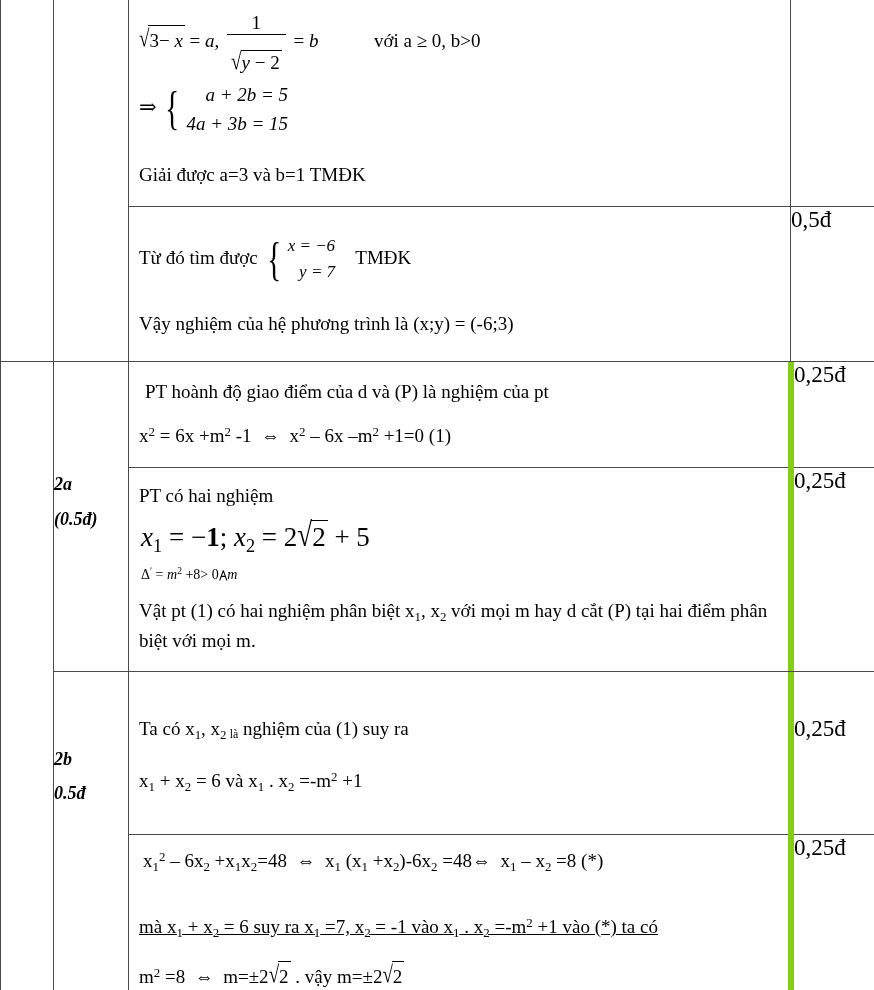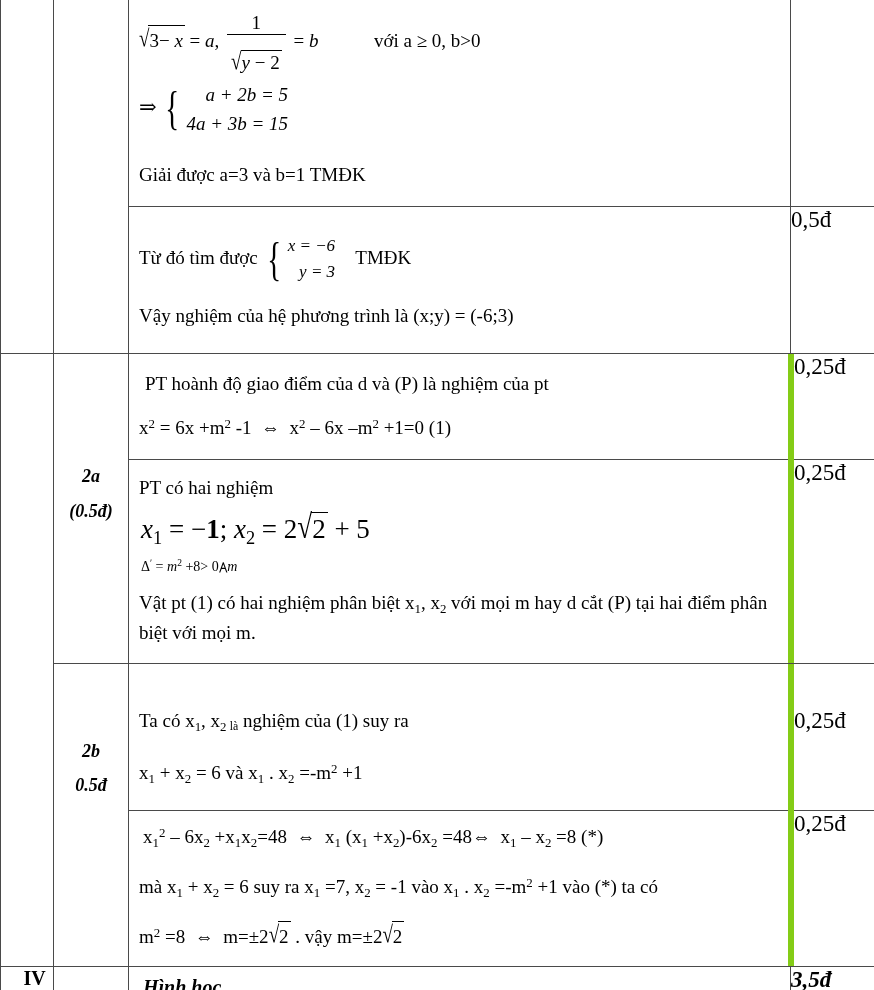--- a/index.html
+++ b/index.html
@@ -59,21 +59,21 @@
   .score-bold {
     font-weight: bold;
     font-style: italic;
   }
 
   .numlabel {
     font-weight: bold;
     font-style: italic;
     font-size: 18px;
     line-height: 1.9;
-    text-align: center;
+    text-align: left;
   }
 
   
   .sub {
     width: 100%;
     border-collapse: collapse;
     table-layout: fixed;
   }
   .sub > tbody > tr > td {
     border: none;
@@ -235,27 +235,27 @@
 
       <tr>
         <td class="col-body">
           <div class="cell-pad" style="padding-top:12px;padding-bottom:14px;">
             <div class="line" style="margin-top:14px;">
               <span>Từ đó tìm được</span>
               <span class="sys">
                 <span class="brace">{</span>
                 <span class="rows" style="font-size:17px;">
                   <div class="ital">x = −6</div>
-                  <div class="ital">y = 3</div>
+                  <div class="ital">y = 7</div>
                 </span>
               </span>
               <span class="spacer-sm"></span>
               <span>TMĐK</span>
             </div>
-            <div class="line" style="margin-top:16px;margin-bottom:10px;">Vậy nghiệm của hệ phương trình là (x;y) = (-6;3)</div>
+            <div class="line" style="margin-top:24px;margin-bottom:10px;">Vậy nghiệm của hệ phương trình là (x;y) = (-6;3)</div>
           </div>
         </td>
         <td class="col-score score">0,5đ</td>
       </tr>
 
       <tr>
         <td class="col-roman" rowspan="2">
             <div class="blank"></div>
           </td>
         <td class="col-num center-mid">
@@ -315,30 +315,30 @@
           <table class="sub">
             <colgroup>
                 <col style="width:662px">
                 <col style="width:84px">
               </colgroup>
             <tbody>
               <tr>
                 <td class="sub-body">
                   <div class="cell-pad" style="padding-top:34px;padding-bottom:18px;">
                     <div class="line">Ta có x<sub>1</sub>, x<sub>2 </sub><span class="subtext">là</span> nghiệm của (1) suy ra</div>
-                    <div class="line" style="margin-top:22px;margin-bottom:4px;">x<sub>1</sub> + x<sub>2</sub> = 6 và x<sub>1</sub> . x<sub>2</sub> =-m<sup>2</sup> +1</div>
+                    <div class="line" style="margin-top:22px;margin-bottom:20px;">x<sub>1</sub> + x<sub>2</sub> = 6 và x<sub>1</sub> . x<sub>2</sub> =-m<sup>2</sup> +1</div>
                   </div>
                 </td>
                 <td class="sub-score score" style="vertical-align:top;padding-top:44px;">0,25đ</td>
               </tr>
               <tr>
                 <td class="sub-body">
                   <div class="cell-pad" style="padding-top:4px;">
                     <div class="line" style="margin-top:8px;padding-left:4px;">x<sub>1</sub><sup>2</sup> – 6x<sub>2</sub> +x<sub>1</sub>x<sub>2</sub>=48 &nbsp;⇔&nbsp; x<sub>1</sub> (x<sub>1</sub> +x<sub>2</sub>)-6x<sub>2</sub> =48⇔ &nbsp;x<sub>1</sub> – x<sub>2</sub> =8 (*)</div>
-                    <div class="line" style="margin-top:20px;">mà x<sub>1</sub> + x<sub>2</sub> = 6 suy ra x<sub>1</sub> =7, x<sub>2</sub> = -1 vào x<sub>1</sub> . x<sub>2</sub> =-m<sup>2</sup> +1 vào (*) ta có</div>
+                    <div class="line" style="margin-top:36px;text-decoration:underline;">mà x<sub>1</sub> + x<sub>2</sub> = 6 suy ra x<sub>1</sub> =7, x<sub>2</sub> = -1 vào x<sub>1</sub> . x<sub>2</sub> =-m<sup>2</sup> +1 vào (*) ta có</div>
                     <div class="line" style="margin-top:18px;margin-bottom:10px;">m<sup>2</sup> =8 &nbsp;⇔&nbsp; m=±2<span class="rad"><span class="sign">√</span><span class="body"><span class="up">2</span></span></span> . vậy m=±2<span class="rad"><span class="sign">√</span><span class="body"><span class="up">2</span></span></span></div>
                   </div>
                 </td>
                 <td class="sub-score score">0,25đ</td>
               </tr>
             </tbody>
           </table>
         </td>
       </tr>
 

